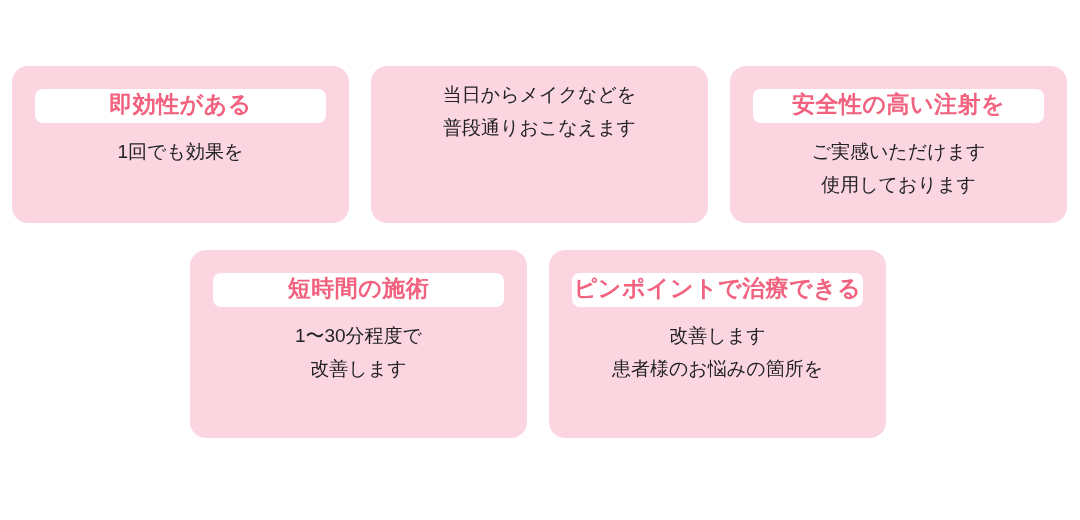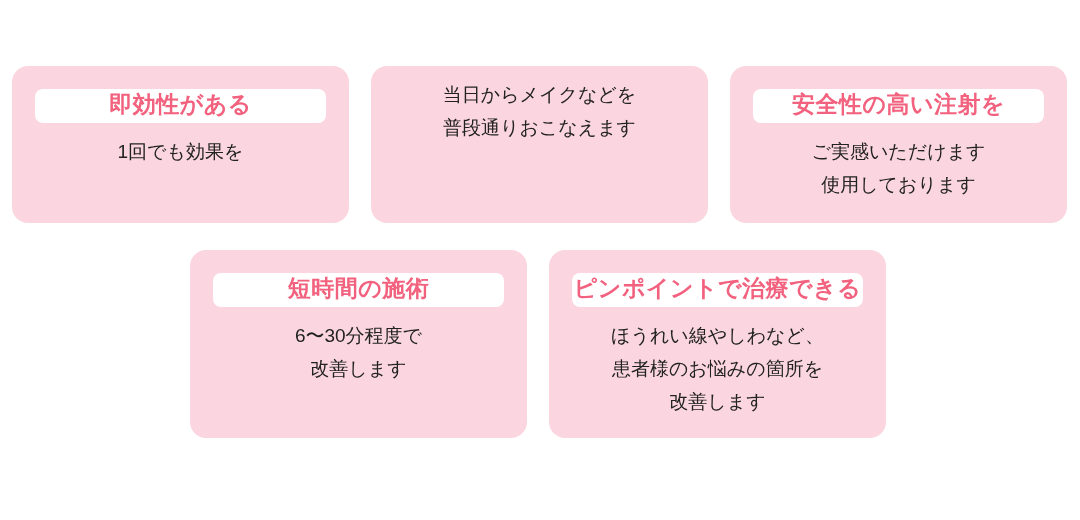--- a/index.html
+++ b/index.html
@@ -98,31 +98,30 @@
 
   </div>
 
   <div class="row row-bottom">
 
     <div class="card h-bottom">
       <div class="pill">
         <span class="pill-title">短時間の施術</span>
       </div>
       <div class="card-body">
-        <div class="body-line">6〜30分程度で</div>
+        <div class="body-line">1〜30分程度で</div>
         <div class="body-line">改善します</div>
       </div>
     </div>
 
     <div class="card h-bottom">
       <div class="pill">
         <span class="pill-title">ピンポイントで治療できる</span>
       </div>
       <div class="card-body">
-        <div class="body-line">ほうれい線やしわなど、</div>
+        <div class="body-line">改善します</div>
         <div class="body-line">患者様のお悩みの箇所を</div>
-        <div class="body-line">改善します</div>
       </div>
     </div>
 
   </div>
 
 </div>
 
 </body></html>

